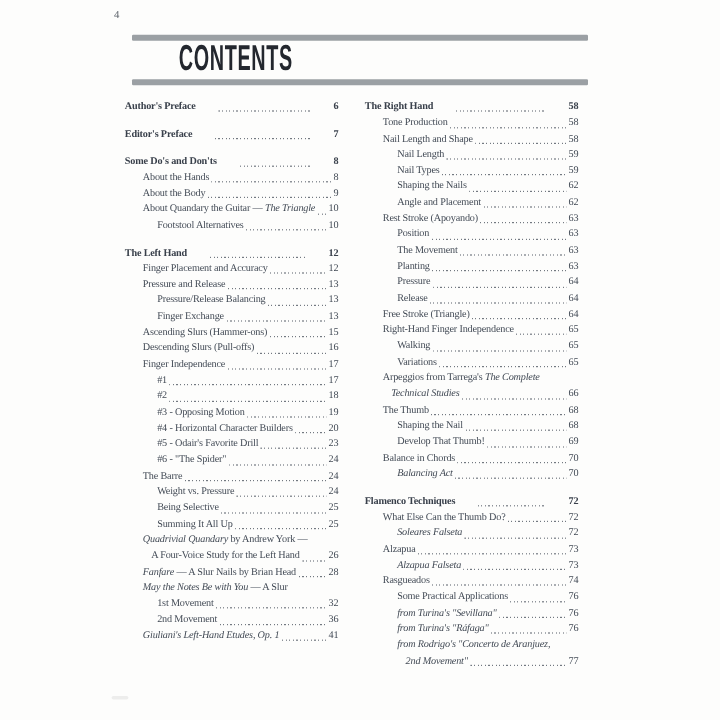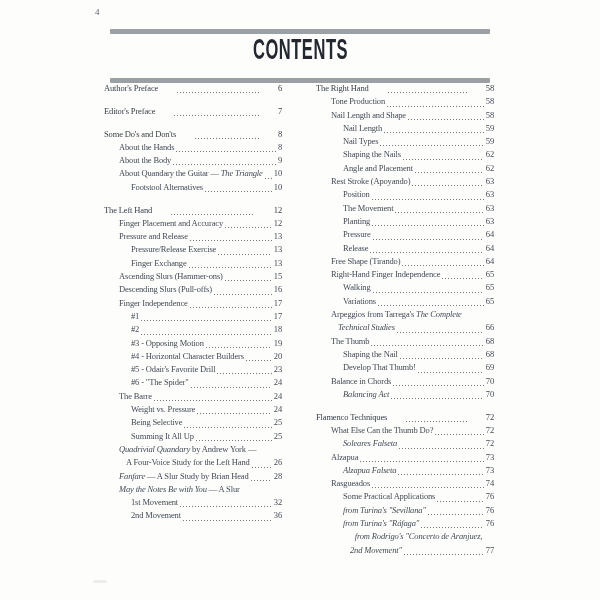--- a/index.html
+++ b/index.html
@@ -8,46 +8,46 @@
     background:#fdfdfc;
     font-family:"Liberation Serif","DejaVu Serif",serif;
     color:var(--text,#434b56);
   }
   .corner-num{
     position:absolute;left:95px;top:7px;
     font-size:9px;color:#60666e;
   }
   .title-block{position:absolute;left:110px;top:29px;width:380px;}
   .bar{height:5px;background:var(--bar,#9ba0a4);border-radius:1px;}
-  .title-line{height:44px;text-align:center;line-height:30px;}
+  .title-line{height:32px;text-align:left;line-height:30px;}
   .title-text{
     display:inline-block;
     font-family:"Liberation Sans","DejaVu Sans",sans-serif;
     font-weight:700;font-size:30px;letter-spacing:1px;
     color:var(--title,#23272e);
     transform:scaleX(0.55);transform-origin:50% 50%;
     white-space:nowrap;
   }
   .col{
     position:absolute;top:82px;width:178px;
     font-size:8.5px;letter-spacing:-0.15px;
   }
   .col-left{left:104px;}
-  .col-right{left:316px;}
+  .col-right{left:304px;}
   .row{
     display:flex;align-items:baseline;
     line-height:13.3px;height:13.3px;
     white-space:nowrap;
   }
-  .row.bold{font-weight:normal;color:var(--boldtext,#39404b);gap:17px;}
+  .row.bold{font-weight:bold;color:var(--boldtext,#39404b);gap:17px;}
   .row.gapped{margin-top:9.5px;}
   .lvl0{padding-left:0;}
   .lvl1{padding-left:15px;}
   .lvl1-5{padding-left:22px;}
-  .lvl2{padding-left:27px;justify-content:center;}
+  .lvl2{padding-left:27px;}
   .lvl2-5{padding-left:34px;}
   .label{flex:0 0 auto;}
   .label i{}
   .leader{
     flex:1 1 auto;min-width:2px;height:1px;align-self:flex-end;
     margin:0 2px 2px 2px;
     background-image:repeating-linear-gradient(to right,var(--leader,#5a616b) 0 1px,transparent 1px 3px);
     opacity:.85;
   }
   .pg{flex:0 0 auto;text-align:right;}
@@ -115,21 +115,21 @@
         <span class="label"><span>Finger Placement and Accuracy</span></span>
         <span class="leader"></span>
         <span class="pg">12</span>
       </div>
       <div class="row lvl1">
         <span class="label"><span>Pressure and Release</span></span>
         <span class="leader"></span>
         <span class="pg">13</span>
       </div>
       <div class="row lvl2">
-        <span class="label"><span>Pressure/Release Exercise</span></span>
+        <span class="label"><span>Pressure/Release Balancing</span></span>
         <span class="leader"></span>
         <span class="pg">13</span>
       </div>
       <div class="row lvl2">
         <span class="label"><span>Finger Exchange</span></span>
         <span class="leader"></span>
         <span class="pg">13</span>
       </div>
       <div class="row lvl1">
         <span class="label"><span>Ascending Slurs (Hammer-ons)</span></span>
@@ -198,36 +198,41 @@
       </div>
       <div class="row lvl1">
         <span class="label"><i>Quadrivial Quandary</i><span> by Andrew York —</span></span>
       </div>
       <div class="row lvl1-5">
         <span class="label"><span>A Four-Voice Study for the Left Hand</span></span>
         <span class="leader"></span>
         <span class="pg">26</span>
       </div>
       <div class="row lvl1">
-        <span class="label"><i>Fanfare</i><span> — A Slur Study by Brian Head</span></span>
+        <span class="label"><i>Fanfare</i><span> — A Slur Nails by Brian Head</span></span>
         <span class="leader"></span>
         <span class="pg">28</span>
       </div>
       <div class="row lvl1">
         <span class="label"><i>May the Notes Be with You</i><span> — A Slur</span></span>
       </div>
       <div class="row lvl2">
         <span class="label"><span>1st Movement</span></span>
         <span class="leader"></span>
         <span class="pg">32</span>
       </div>
       <div class="row lvl2">
         <span class="label"><span>2nd Movement</span></span>
         <span class="leader"></span>
         <span class="pg">36</span>
+      </div>
+      <div class="row lvl1">
+        <span class="label"><i>Giuliani's Left-Hand Etudes, Op. 1</i></span>
+        <span class="leader"></span>
+        <span class="pg">41</span>
       </div>
     </div>
   <div class="col col-right" id="col-right">
       <div class="row lvl0 bold">
         <span class="label"><span>The Right Hand</span></span>
         <span class="leader"></span>
         <span class="pg">58</span>
       </div>
       <div class="row lvl1">
         <span class="label"><span>Tone Production</span></span>
@@ -283,21 +288,21 @@
         <span class="label"><span>Pressure</span></span>
         <span class="leader"></span>
         <span class="pg">64</span>
       </div>
       <div class="row lvl2">
         <span class="label"><span>Release</span></span>
         <span class="leader"></span>
         <span class="pg">64</span>
       </div>
       <div class="row lvl1">
-        <span class="label"><span>Free Shape (Tirando)</span></span>
+        <span class="label"><span>Free Stroke (Triangle)</span></span>
         <span class="leader"></span>
         <span class="pg">64</span>
       </div>
       <div class="row lvl1">
         <span class="label"><span>Right-Hand Finger Independence</span></span>
         <span class="leader"></span>
         <span class="pg">65</span>
       </div>
       <div class="row lvl2">
         <span class="label"><span>Walking</span></span>

